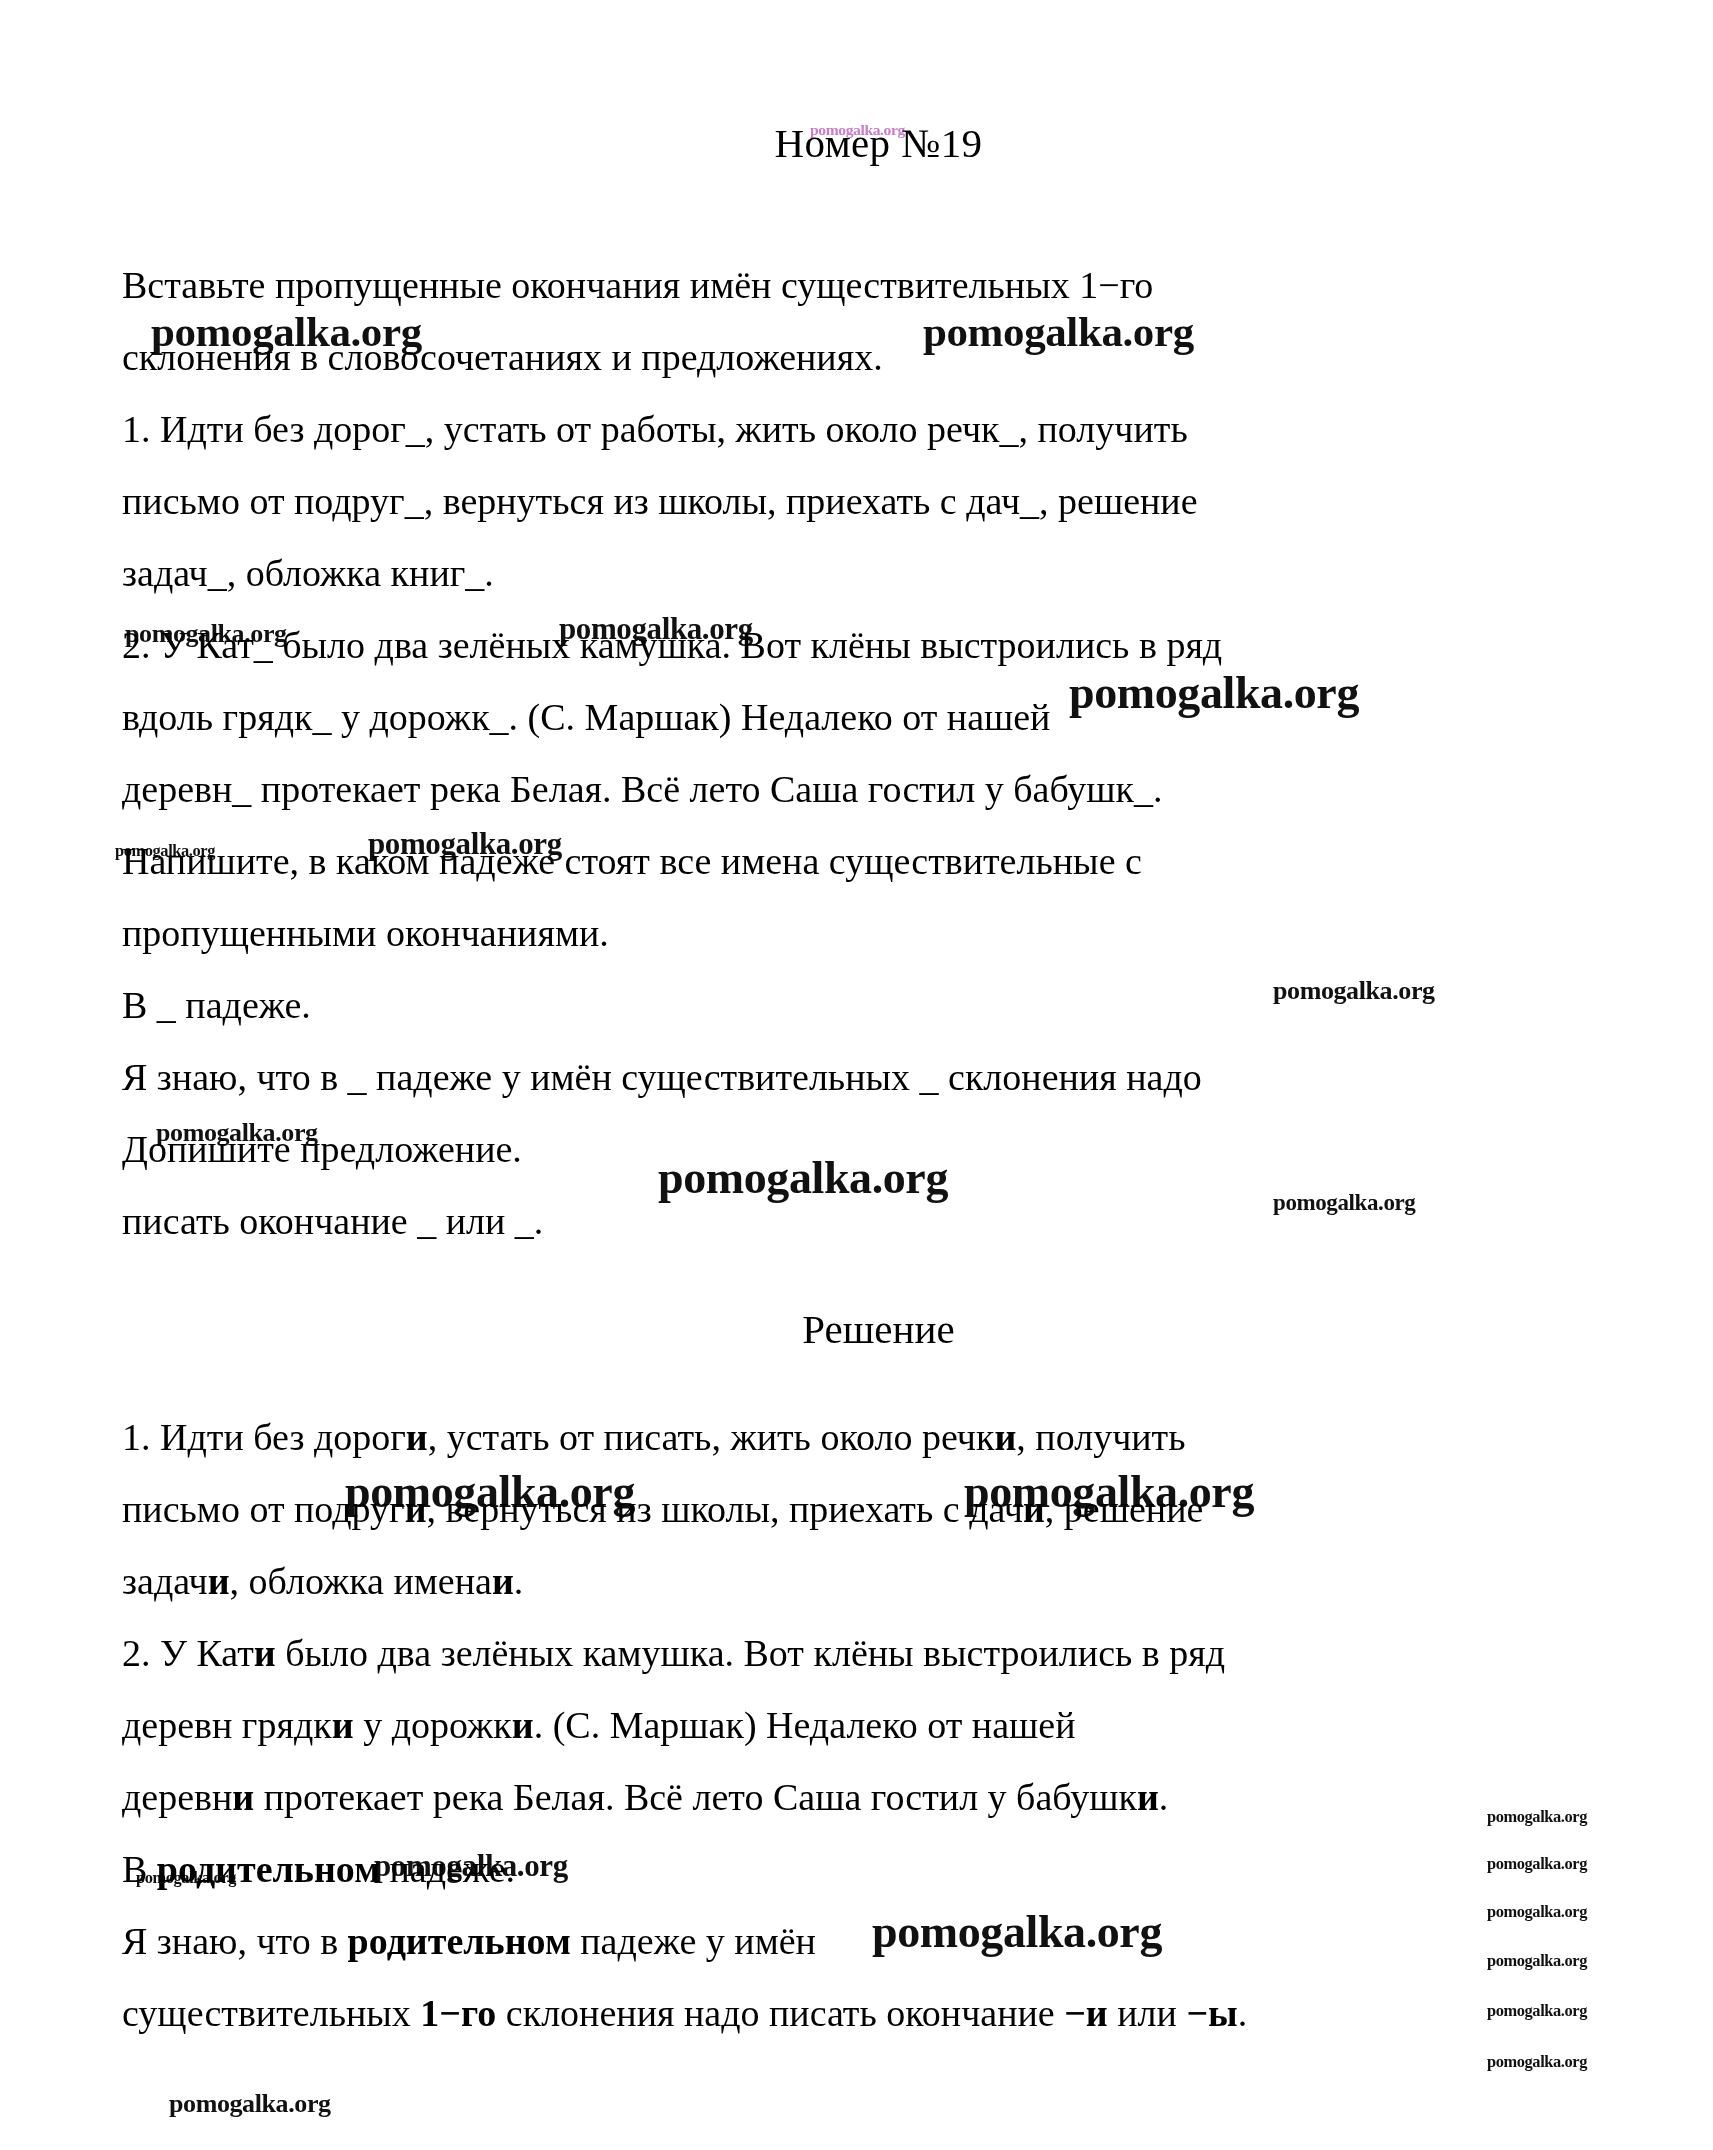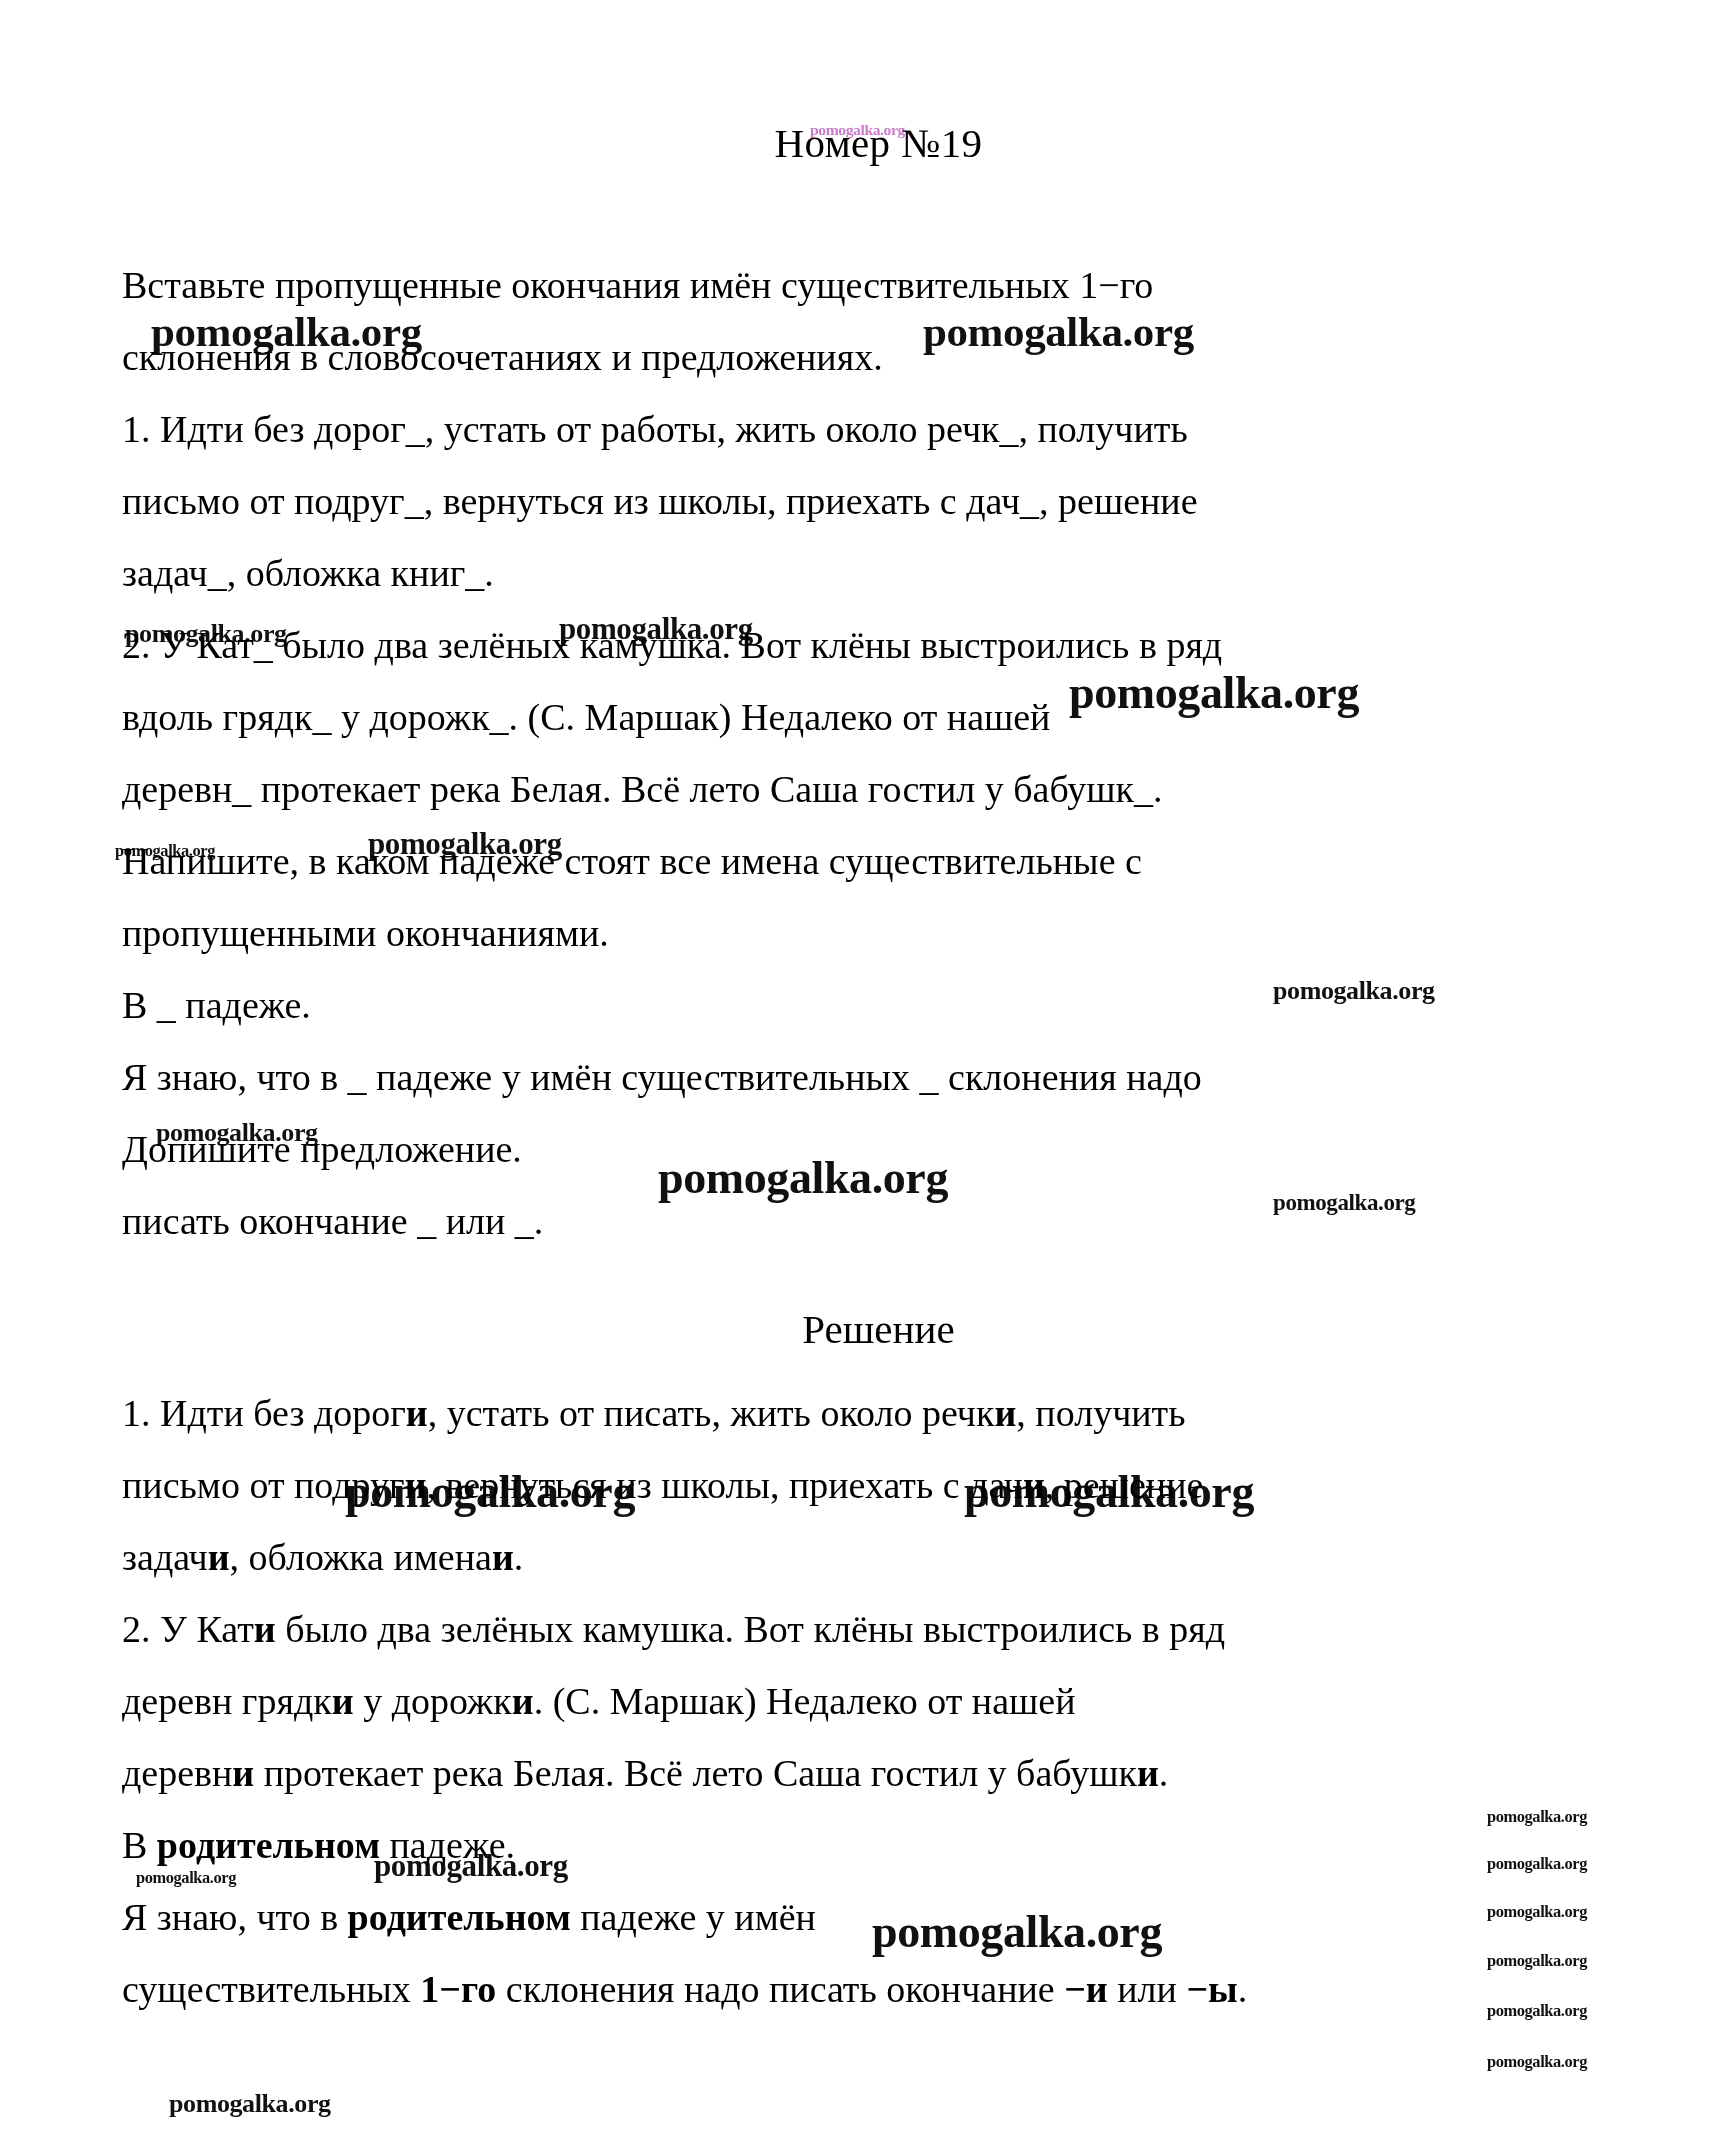--- a/index.html
+++ b/index.html
@@ -32,21 +32,21 @@
   .lines { display: block; }
   .task-lines { margin-top: 82px; }
   .line {
     font-size: 38px;
     line-height: 72px;
     white-space: nowrap;
   }
   .b { font-weight: bold; }
   h2.solution-heading {
     margin-top: 48px;
-    margin-bottom: 24px;
+    margin-bottom: 48px;
     text-align: center;
     font-size: 41px;
     font-weight: normal;
   }
   
   .wm {
     position: absolute;
     font-family: Liberation Serif, serif;
     font-weight: bold;
     color: #111111;

